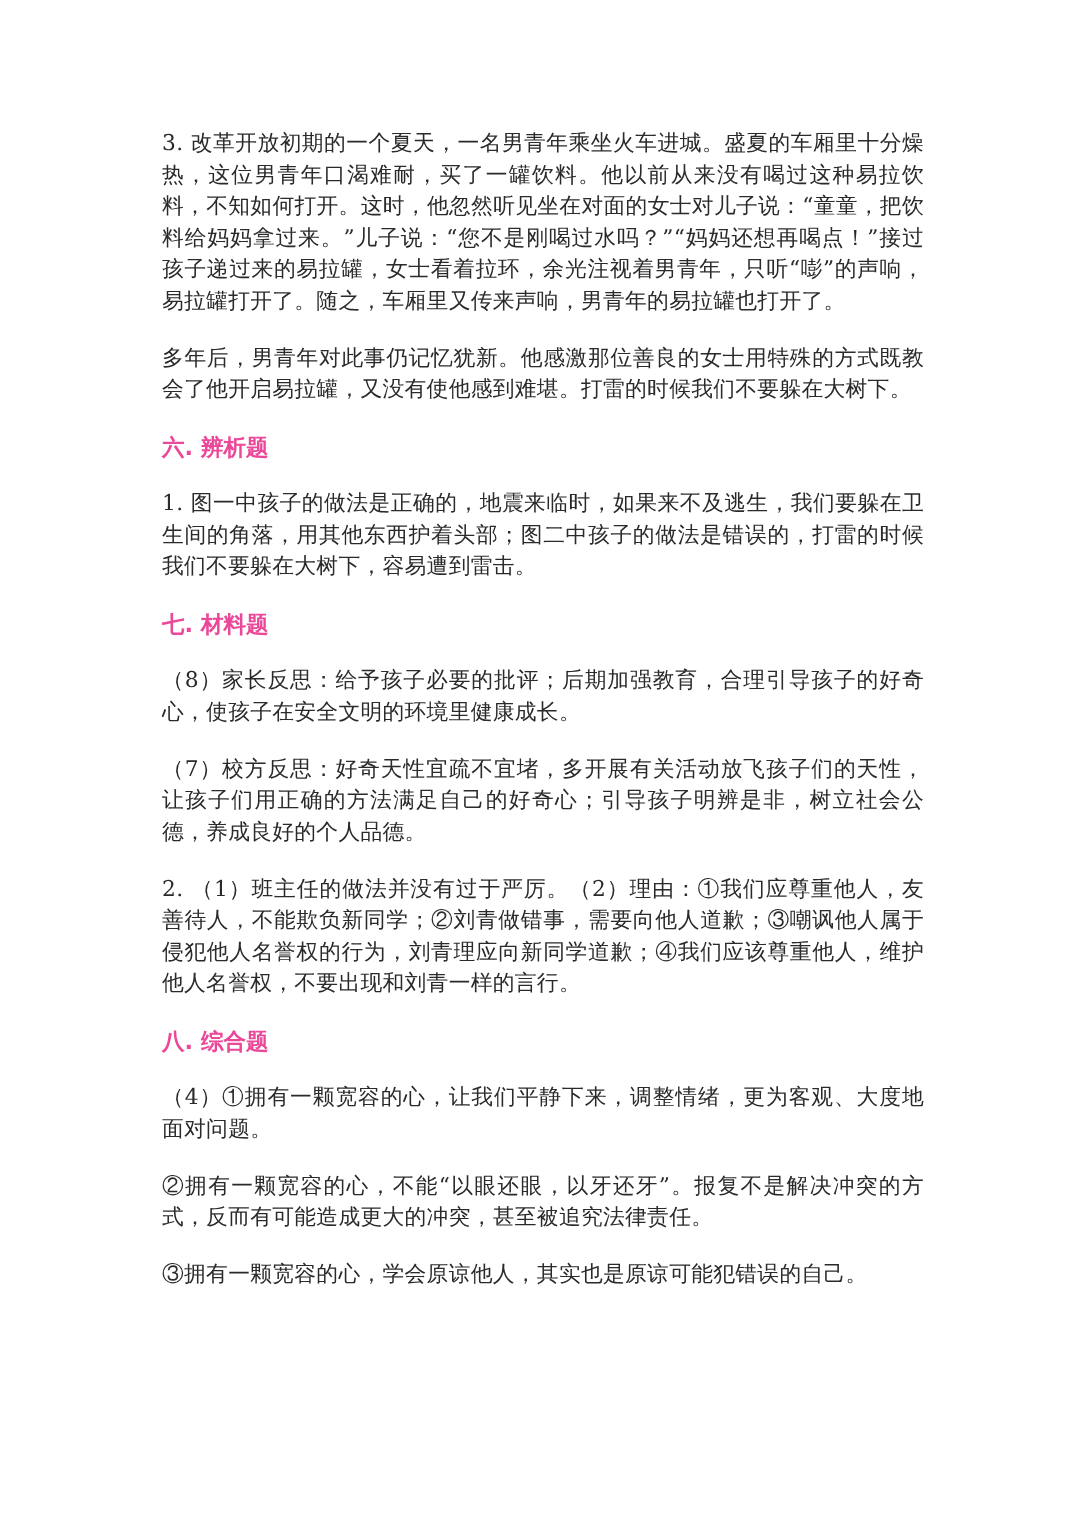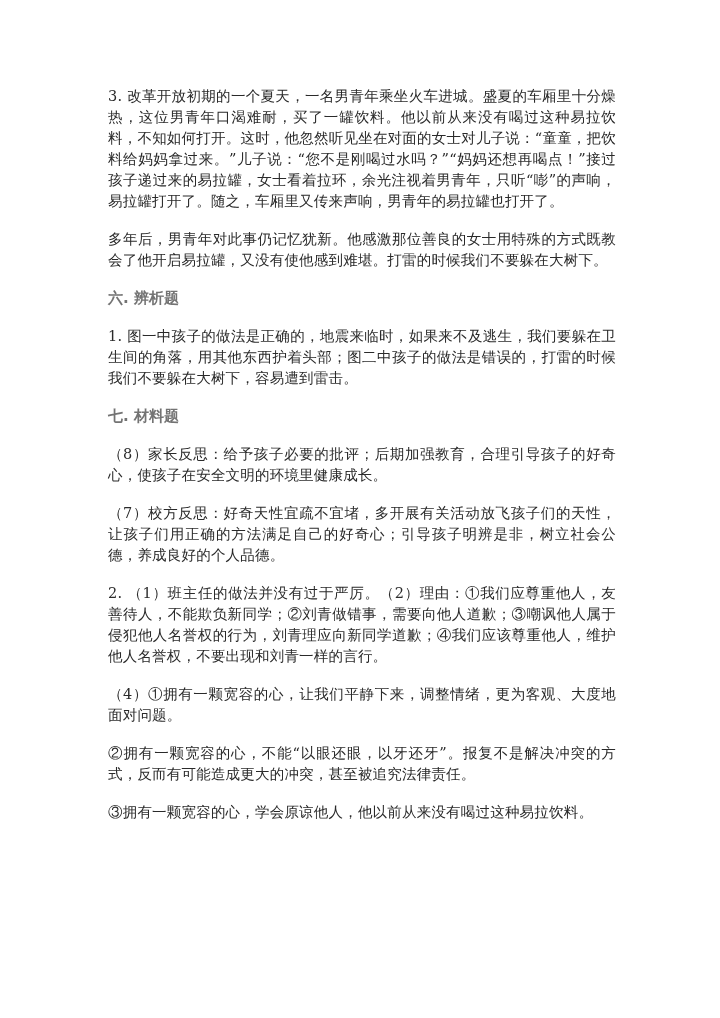--- a/index.html
+++ b/index.html
@@ -28,31 +28,32 @@
       text-align: justify;
       letter-spacing: 0.2px;
       color: #2a2a2a;
     }
     .section-title {
       font-family: "DejaVu Sans", "Liberation Sans", sans-serif;
       font-weight: bold;
       font-size: 15px;
       line-height: 21px;
       margin: 4px 0 17px 0;
-      color: #737373;
+      color: #ec4899;
     }
   </style>
 </head>
 <body>
 
 <div class="page">
   <p class="para">3. 改革开放初期的一个夏天，一名男青年乘坐火车进城。盛夏的车厢里十分燥热，这位男青年口渴难耐，买了一罐饮料。他以前从来没有喝过这种易拉饮料，不知如何打开。这时，他忽然听见坐在对面的女士对儿子说：“童童，把饮料给妈妈拿过来。”儿子说：“您不是刚喝过水吗？”“妈妈还想再喝点！”接过孩子递过来的易拉罐，女士看着拉环，余光注视着男青年，只听“嘭”的声响，易拉罐打开了。随之，车厢里又传来声响，男青年的易拉罐也打开了。</p>
   <p class="para">多年后，男青年对此事仍记忆犹新。他感激那位善良的女士用特殊的方式既教会了他开启易拉罐，又没有使他感到难堪。打雷的时候我们不要躲在大树下。</p>
   <h3 class="section-title">六. 辨析题</h3>
   <p class="para">1. 图一中孩子的做法是正确的，地震来临时，如果来不及逃生，我们要躲在卫生间的角落，用其他东西护着头部；图二中孩子的做法是错误的，打雷的时候我们不要躲在大树下，容易遭到雷击。</p>
   <h3 class="section-title">七. 材料题</h3>
   <p class="para">（8）家长反思：给予孩子必要的批评；后期加强教育，合理引导孩子的好奇心，使孩子在安全文明的环境里健康成长。</p>
   <p class="para">（7）校方反思：好奇天性宜疏不宜堵，多开展有关活动放飞孩子们的天性，让孩子们用正确的方法满足自己的好奇心；引导孩子明辨是非，树立社会公德，养成良好的个人品德。</p>
   <p class="para">2. （1）班主任的做法并没有过于严厉。（2）理由：①我们应尊重他人，友善待人，不能欺负新同学；②刘青做错事，需要向他人道歉；③嘲讽他人属于侵犯他人名誉权的行为，刘青理应向新同学道歉；④我们应该尊重他人，维护他人名誉权，不要出现和刘青一样的言行。</p>
+  <h3 class="section-title">八. 综合题</h3>
   <p class="para">（4）①拥有一颗宽容的心，让我们平静下来，调整情绪，更为客观、大度地面对问题。</p>
   <p class="para">②拥有一颗宽容的心，不能“以眼还眼，以牙还牙”。报复不是解决冲突的方式，反而有可能造成更大的冲突，甚至被追究法律责任。</p>
-  <p class="para">③拥有一颗宽容的心，学会原谅他人，他以前从来没有喝过这种易拉饮料。</p>
+  <p class="para">③拥有一颗宽容的心，学会原谅他人，其实也是原谅可能犯错误的自己。</p>
 </div>
 
 </body></html>

